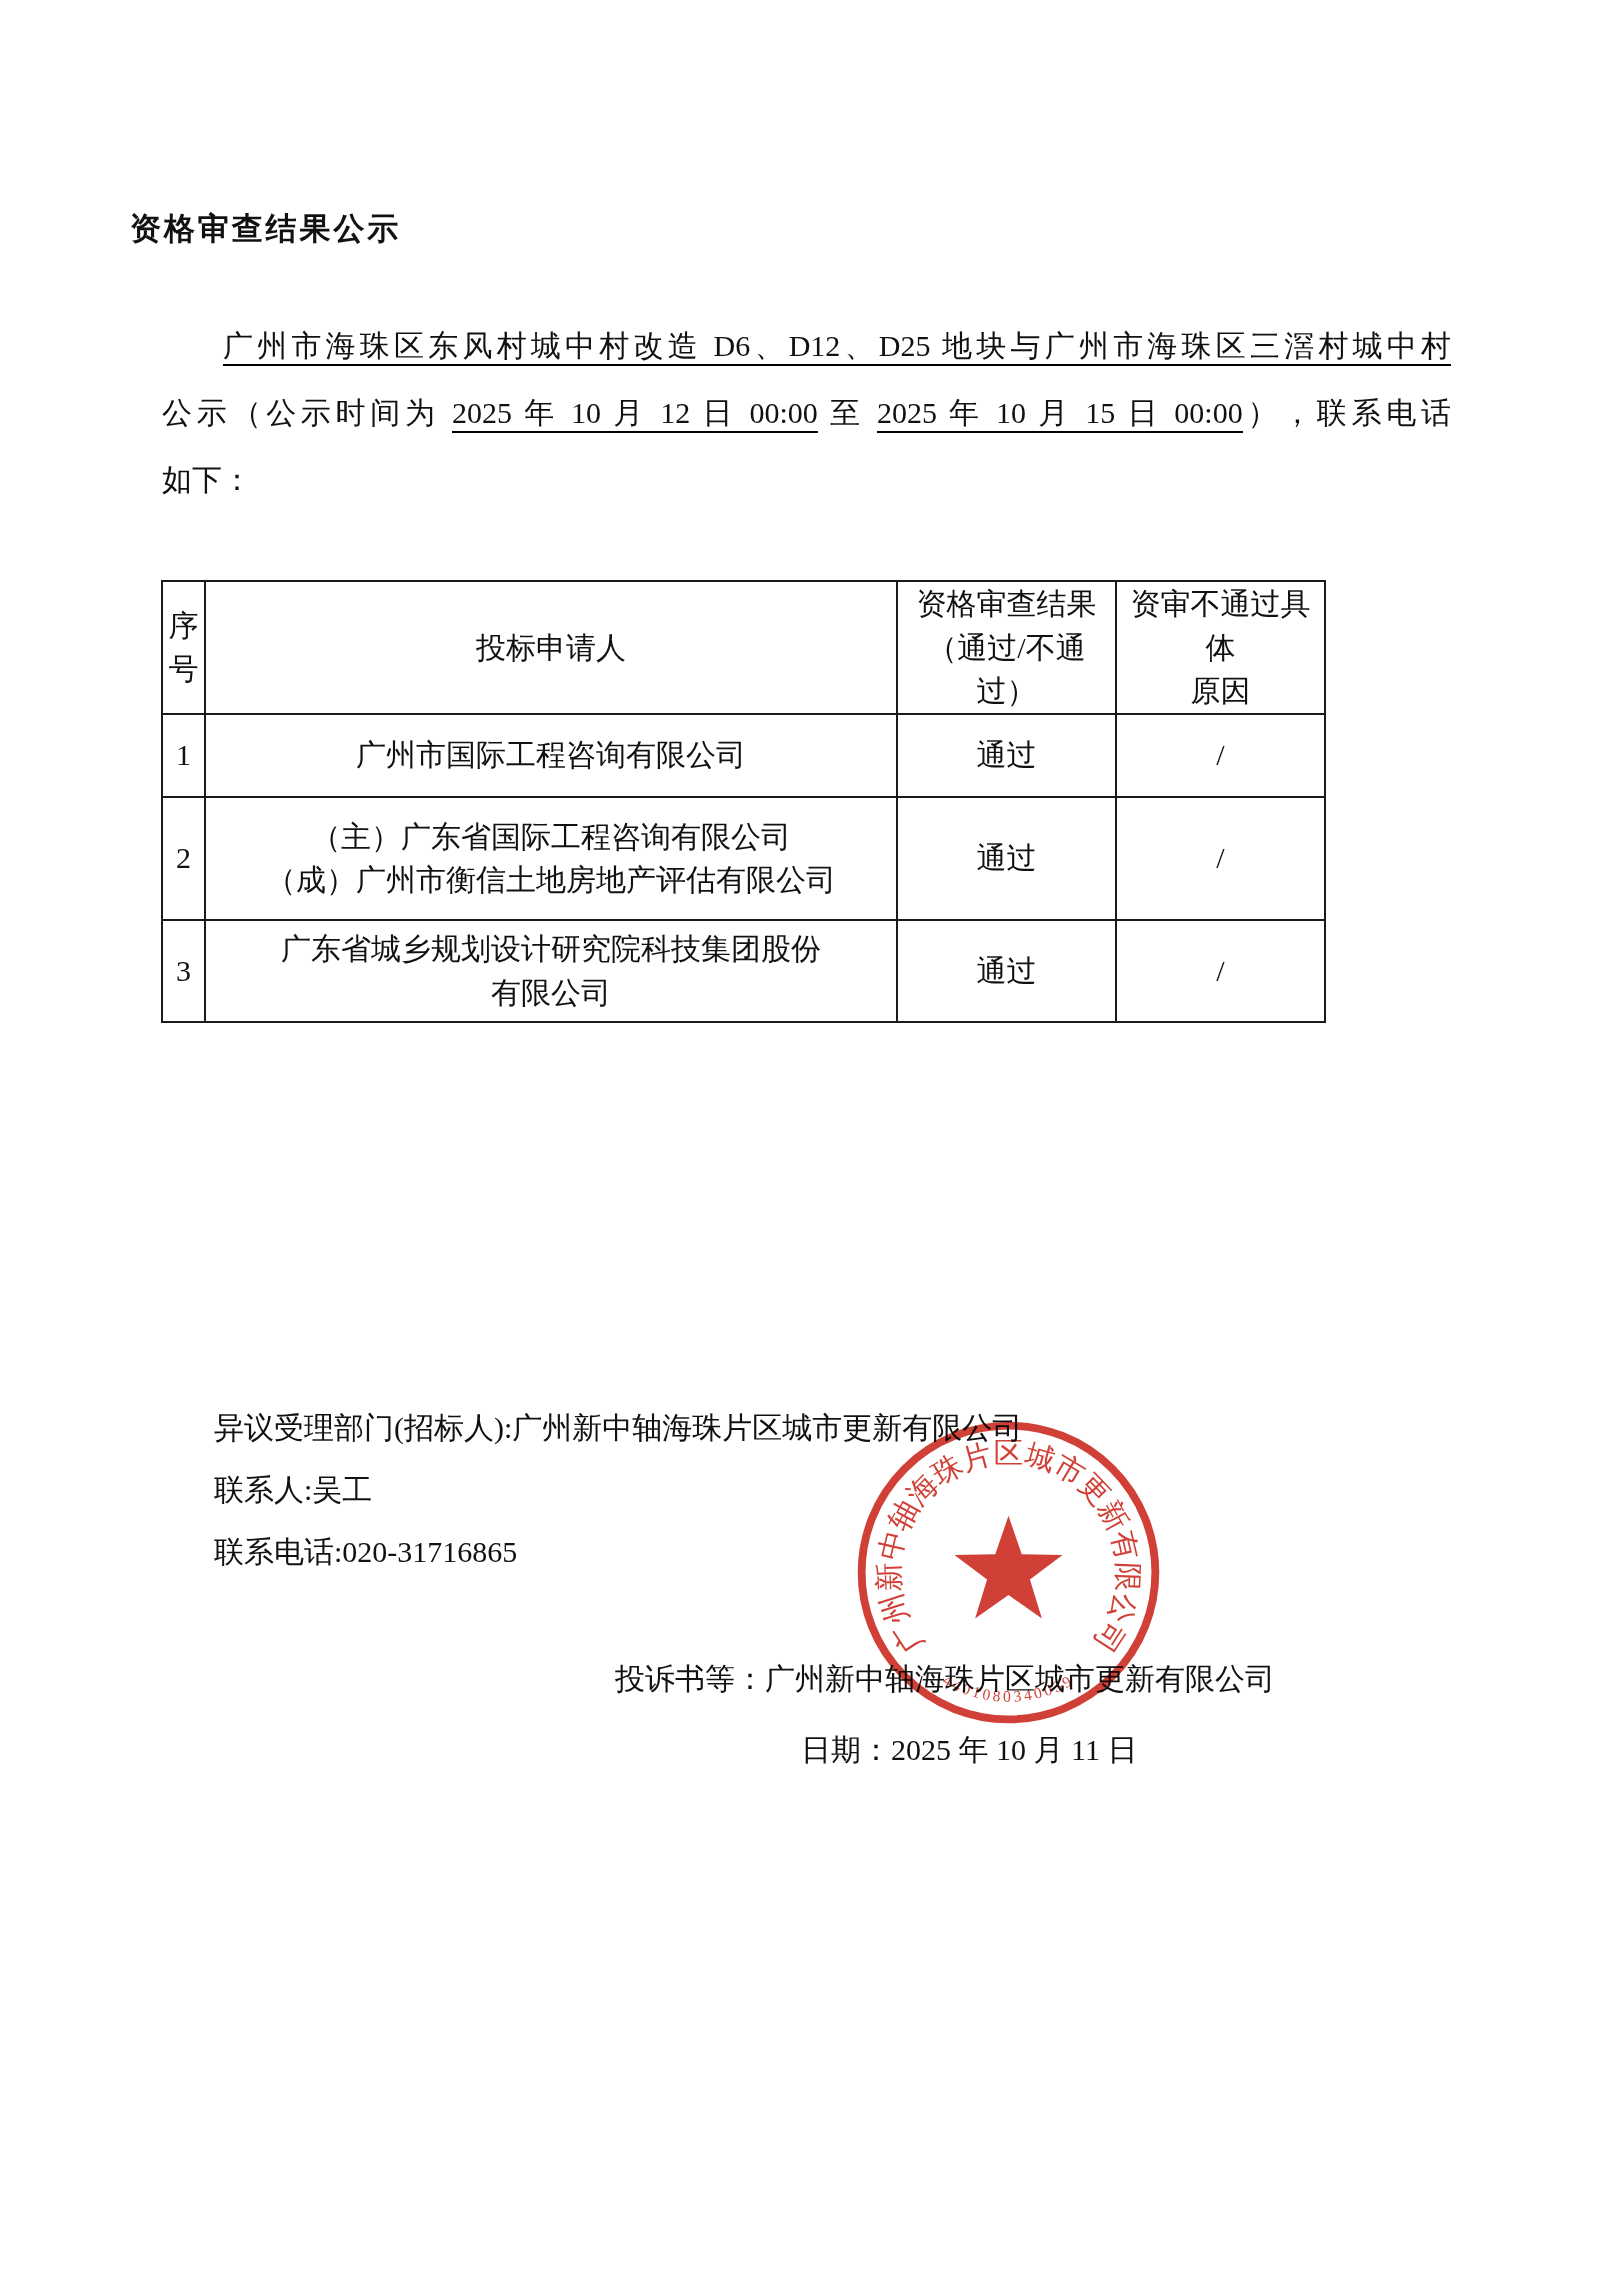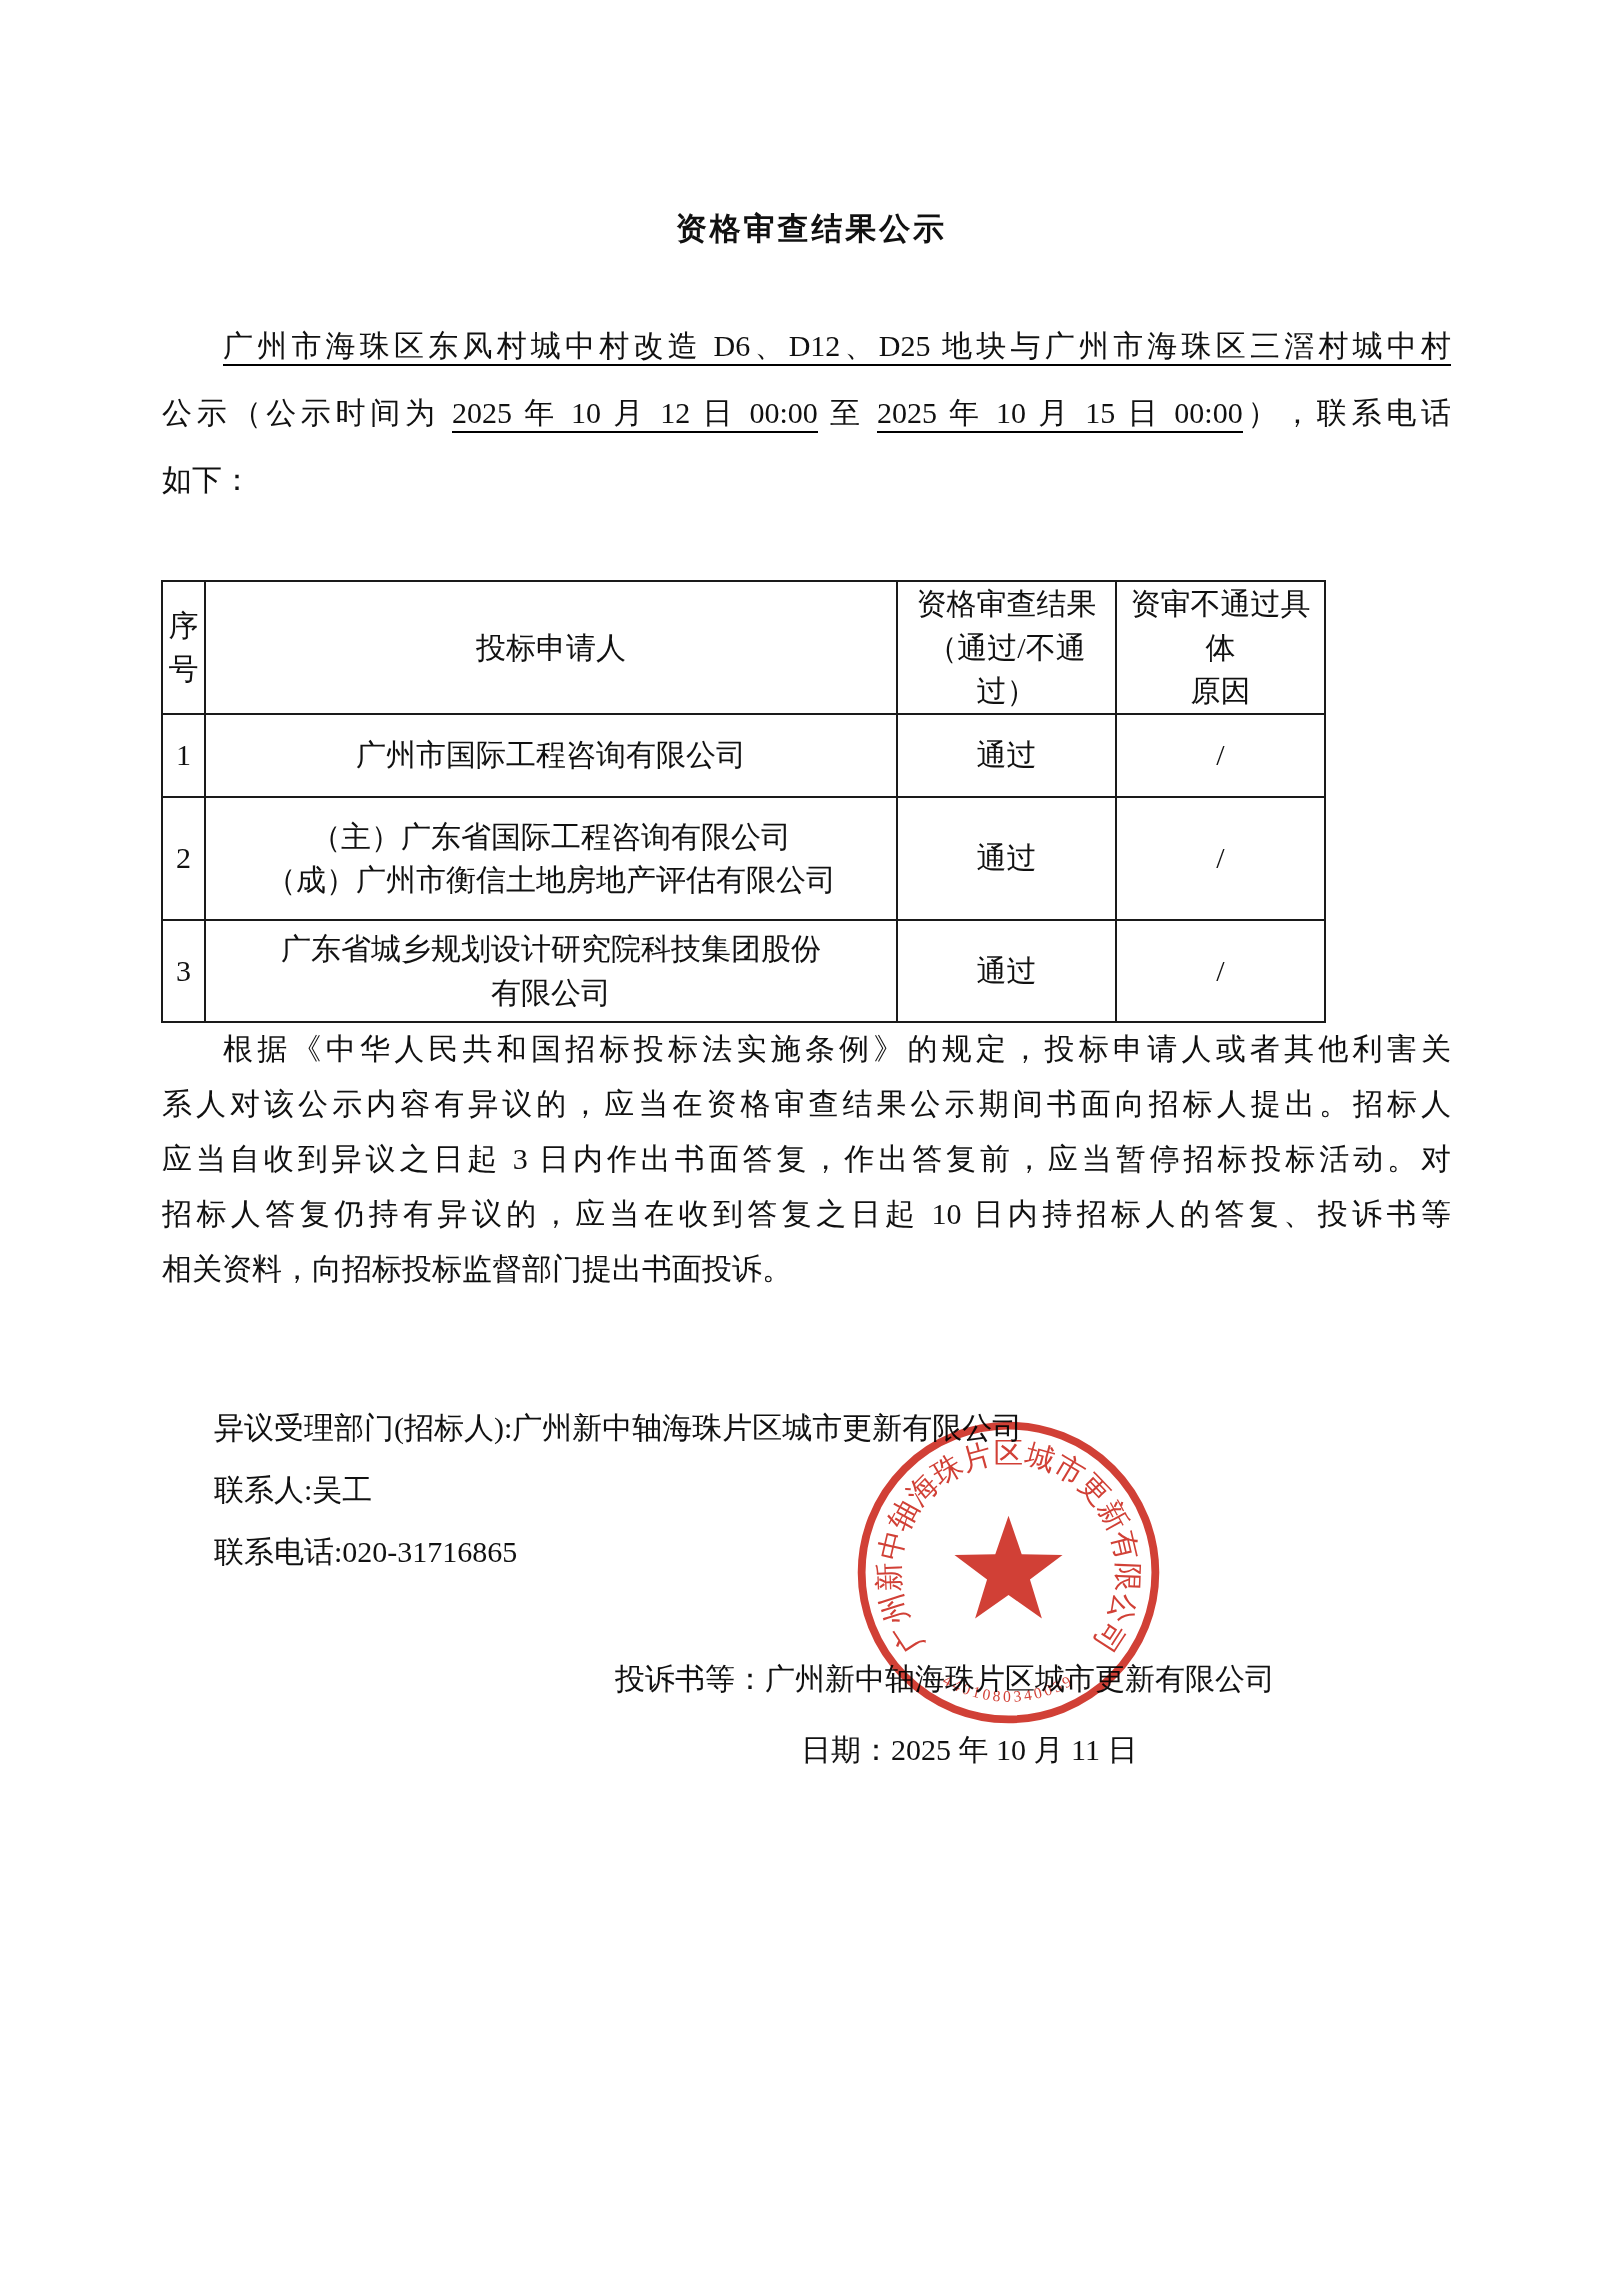--- a/index.html
+++ b/index.html
@@ -3,21 +3,21 @@
 <meta charset="utf-8">
 <style>
   html,body { margin:0; padding:0; background:#888; }
   .page {
     position:relative; width:1621px; height:2293px; background:#ffffff;
     font-family:"Liberation Serif","DejaVu Serif",serif; color:#111;
     margin:0 auto; overflow:hidden;
   }
   .doc-title {
     position:absolute; top:208px; left:130px; width:817px;
-    text-align:right; font-size:31px; font-weight:bold; letter-spacing:2.9px;
+    text-align:left; font-size:31px; font-weight:bold; letter-spacing:2.9px;
   }
   .para { position:absolute; left:130px; width:1289px; font-size:30px;margin-left:32px; }
   #intro-para  { top:312px; }
   #notice-para { top:1021px; }
   #intro-para  .line { height:67px; line-height:67px; }
   #notice-para .line { height:55px; line-height:55px; }
   .line { white-space:nowrap; }
   .line.justify { white-space:normal; text-align:justify; text-align-last:justify; }
   .line.indent  { text-indent:61px; }
   .u { border-bottom:2px solid #000; padding-bottom:2px; }
@@ -97,27 +97,20 @@
         <tr>
           <td>3</td>
           <td>广东省城乡规划设计研究院科技集团股份
 有限公司</td>
           <td>通过</td>
           <td>/</td>
         </tr>
       </tbody>
   </table>
 
-  <div class="para" id="notice-para">
-      <div class="line justify indent">根据《中华人民共和国招标投标法实施条例》的规定，投标申请人或者其他利害关</div>
-      <div class="line justify">系人对该公示内容有异议的，应当在资格审查结果公示期间书面向招标人提出。招标人</div>
-      <div class="line justify">应当自收到异议之日起 3 日内作出书面答复，作出答复前，应当暂停招标投标活动。对</div>
-      <div class="line justify">招标人答复仍持有异议的，应当在收到答复之日起 10 日内持招标人的答复、投诉书等</div>
-      <div class="line">相关资料，向招标投标监督部门提出书面投诉。</div>
-    </div>
 
   <div class="contact">
     <div class="line">异议受理部门(招标人):广州新中轴海珠片区城市更新有限公司</div>
     <div class="line">联系人:吴工</div>
     <div class="line">联系电话:020-31716865</div>
   </div>
 
   <div class="sig-line" id="bidder-line">
     <span>投诉书等：</span><span>广州新中轴海珠片区城市更新有限公司</span>
   </div>

